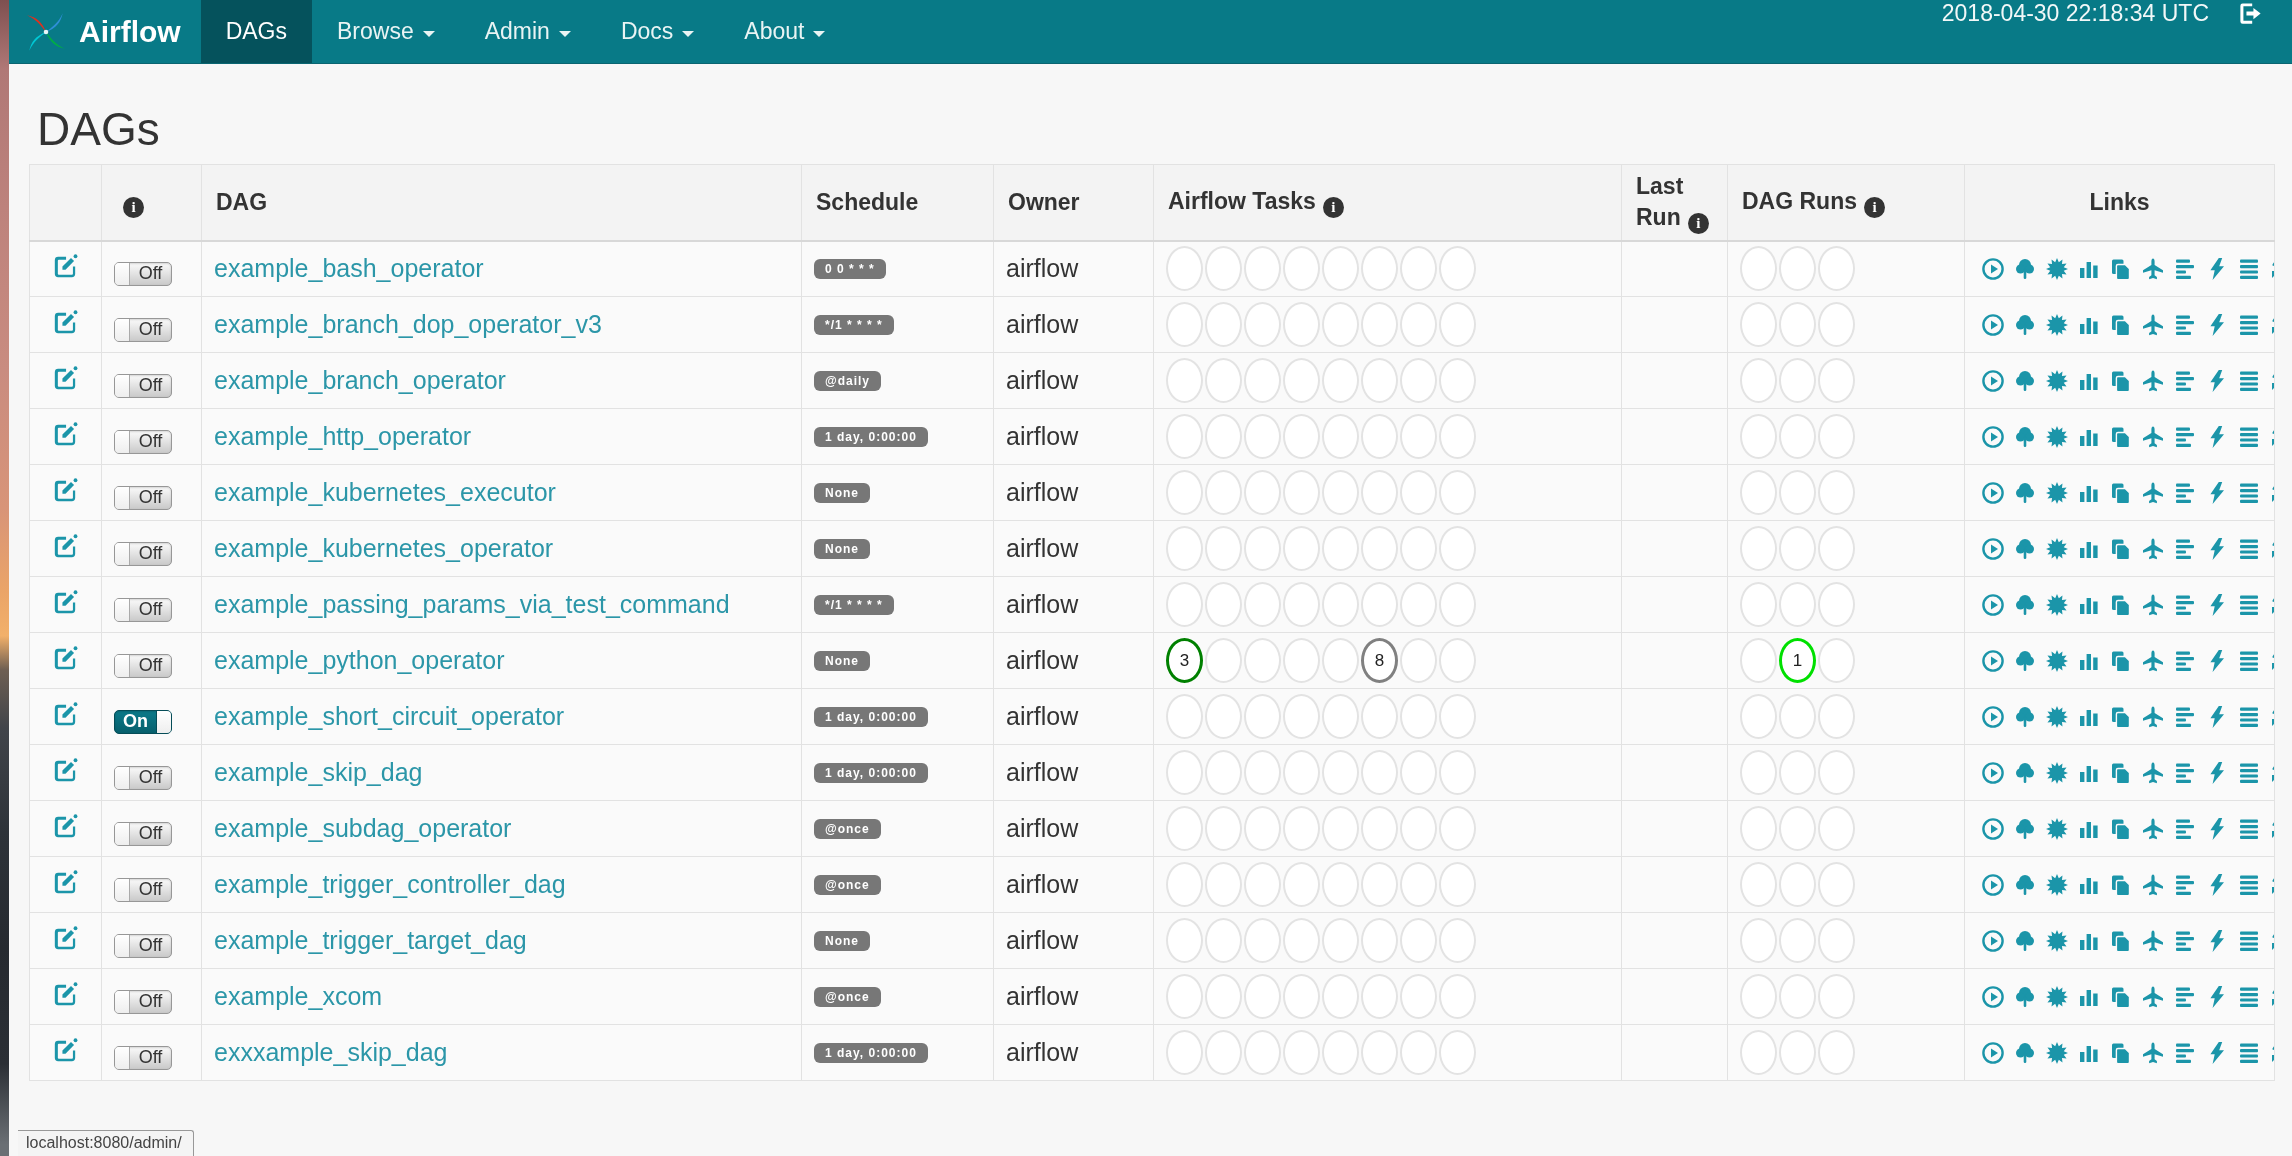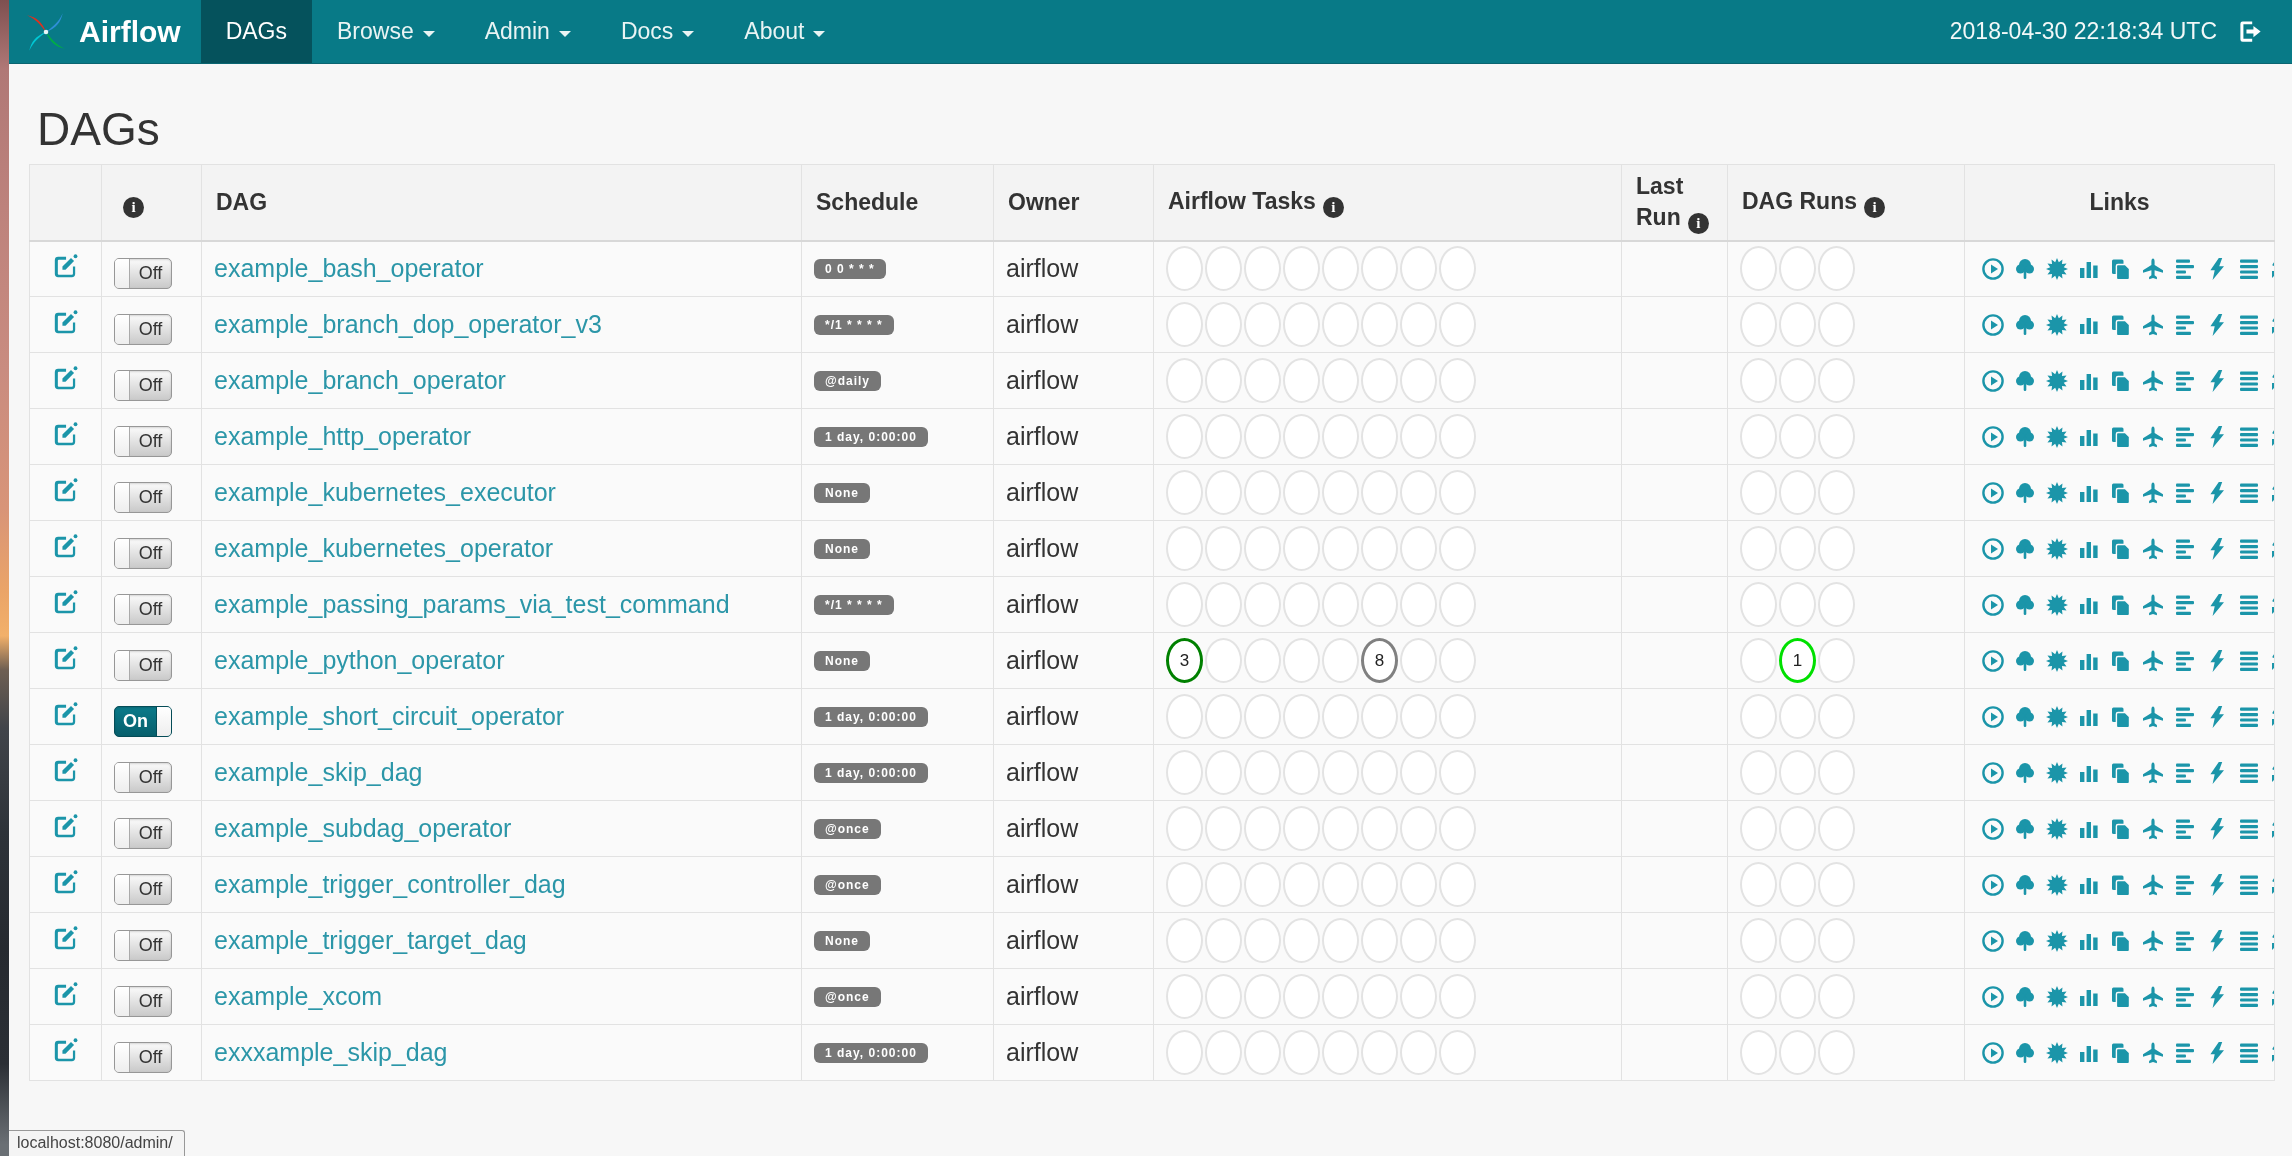--- a/index.html
+++ b/index.html
@@ -25,21 +25,21 @@
     height:64px; background:#087a87; border-bottom:1px solid #0a6571;
     display:flex; align-items:stretch; color:#fff;
   }
   .brand { display:flex; align-items:center; gap:10px; padding:0 20px 0 14px; cursor:pointer; }
   .brand-text { font-size:30px; font-weight:bold; color:#fff; }
   .logo svg { width:46px; height:46px; display:block; }
   .nav { display:flex; list-style:none; margin:0; padding:0; }
   .nav li { display:flex; align-items:center; gap:9px; padding:0 25px; font-size:23px; color:#e9f4f4; cursor:pointer; }
   .nav li.active { background:#05525c; color:#fff; }
   .caret { width:0; height:0; border-left:6px solid transparent; border-right:6px solid transparent; border-top:6px solid #e9f4f4; margin-top:4px; }
-  .nav-right { margin-left:auto; display:flex; align-items:center; gap:20px; padding-right:28px; }
+  .nav-right { margin-left:auto; display:flex; align-items:flex-start; gap:28px; padding-right:28px; }
   .clock { font-size:23px; color:#f2f8f8; }
   .logout { cursor:pointer; }
   .logout svg { width:27px; height:27px; display:block; fill:#fff; }
 
   
   .content { padding:0 20px; }
   h1.page-title { font-size:46px; font-weight:500; color:#333; margin:38px 0 8px 8px; }
   .search-row { display:flex; justify-content:flex-end; align-items:center; gap:13px; margin:6px 2px 16px 0; }
   .search-row label { font-size:23px; font-weight:bold; color:#333; }
   .search-row input {
@@ -74,21 +74,21 @@
   .dag-link { color:#2b96a8; font-size:25px; text-decoration:none; cursor:pointer; }
   .owner-label { font-size:25px; color:#333; }
 
   .badge {
     display:inline-block; background:#777; color:#fff; font-weight:bold;
     font-size:12px; padding:3px 11px; border-radius:6px; letter-spacing:1px; white-space:nowrap;
   }
 
   
   .switch {
-    display:inline-flex; width:58px; height:31px; border:1px solid #979797; border-radius:5px;
+    display:inline-flex; width:58px; height:24px; border:1px solid #979797; border-radius:5px;
     overflow:hidden; cursor:pointer; vertical-align:middle;
     box-shadow:inset 0 1px 2px rgba(0,0,0,.15);
     margin-top:10px;
   }
   .switch .knob { width:15px; background:linear-gradient(#fff,#eee); border-right:1px solid #aaa; }
   .switch .switch-label { flex:1; display:flex; align-items:center; justify-content:center; font-size:18px; }
   .switch.off { background:linear-gradient(#fbfbfb,#c9c9c9); }
   .switch.off .switch-label { color:#333; }
   .switch.on { flex-direction:row-reverse; background:linear-gradient(#0b7a8a,#075f6c); border-color:#054c57; }
   .switch.on .knob { border-right:none; border-left:1px solid #054c57; }
@@ -102,21 +102,21 @@
   }
   .state-circle.filled { border-width:3px; line-height:39px; }
 
   
   td.c-links { text-align:center; white-space:nowrap; }
   .link-icon { display:inline-block; width:24px; height:24px; margin:0 4px; color:#1b95a9; vertical-align:middle; cursor:pointer; }
   .link-icon svg { width:24px; height:24px; display:block; fill:currentColor; }
 
   
   .statusbar {
-    position:fixed; left:9px; bottom:0; z-index:60;
+    position:fixed; left:18px; bottom:0; z-index:60;
     background:#f4f4f4; border:1px solid #989898; border-left:none; border-bottom:none;
     border-top-right-radius:3px; padding:3px 11px 4px 8px; font-size:16px; color:#444;
   }
 </style>
 </head>
 <body>
 
 <div class="wallpaper"></div>
 
 <div class="app">

